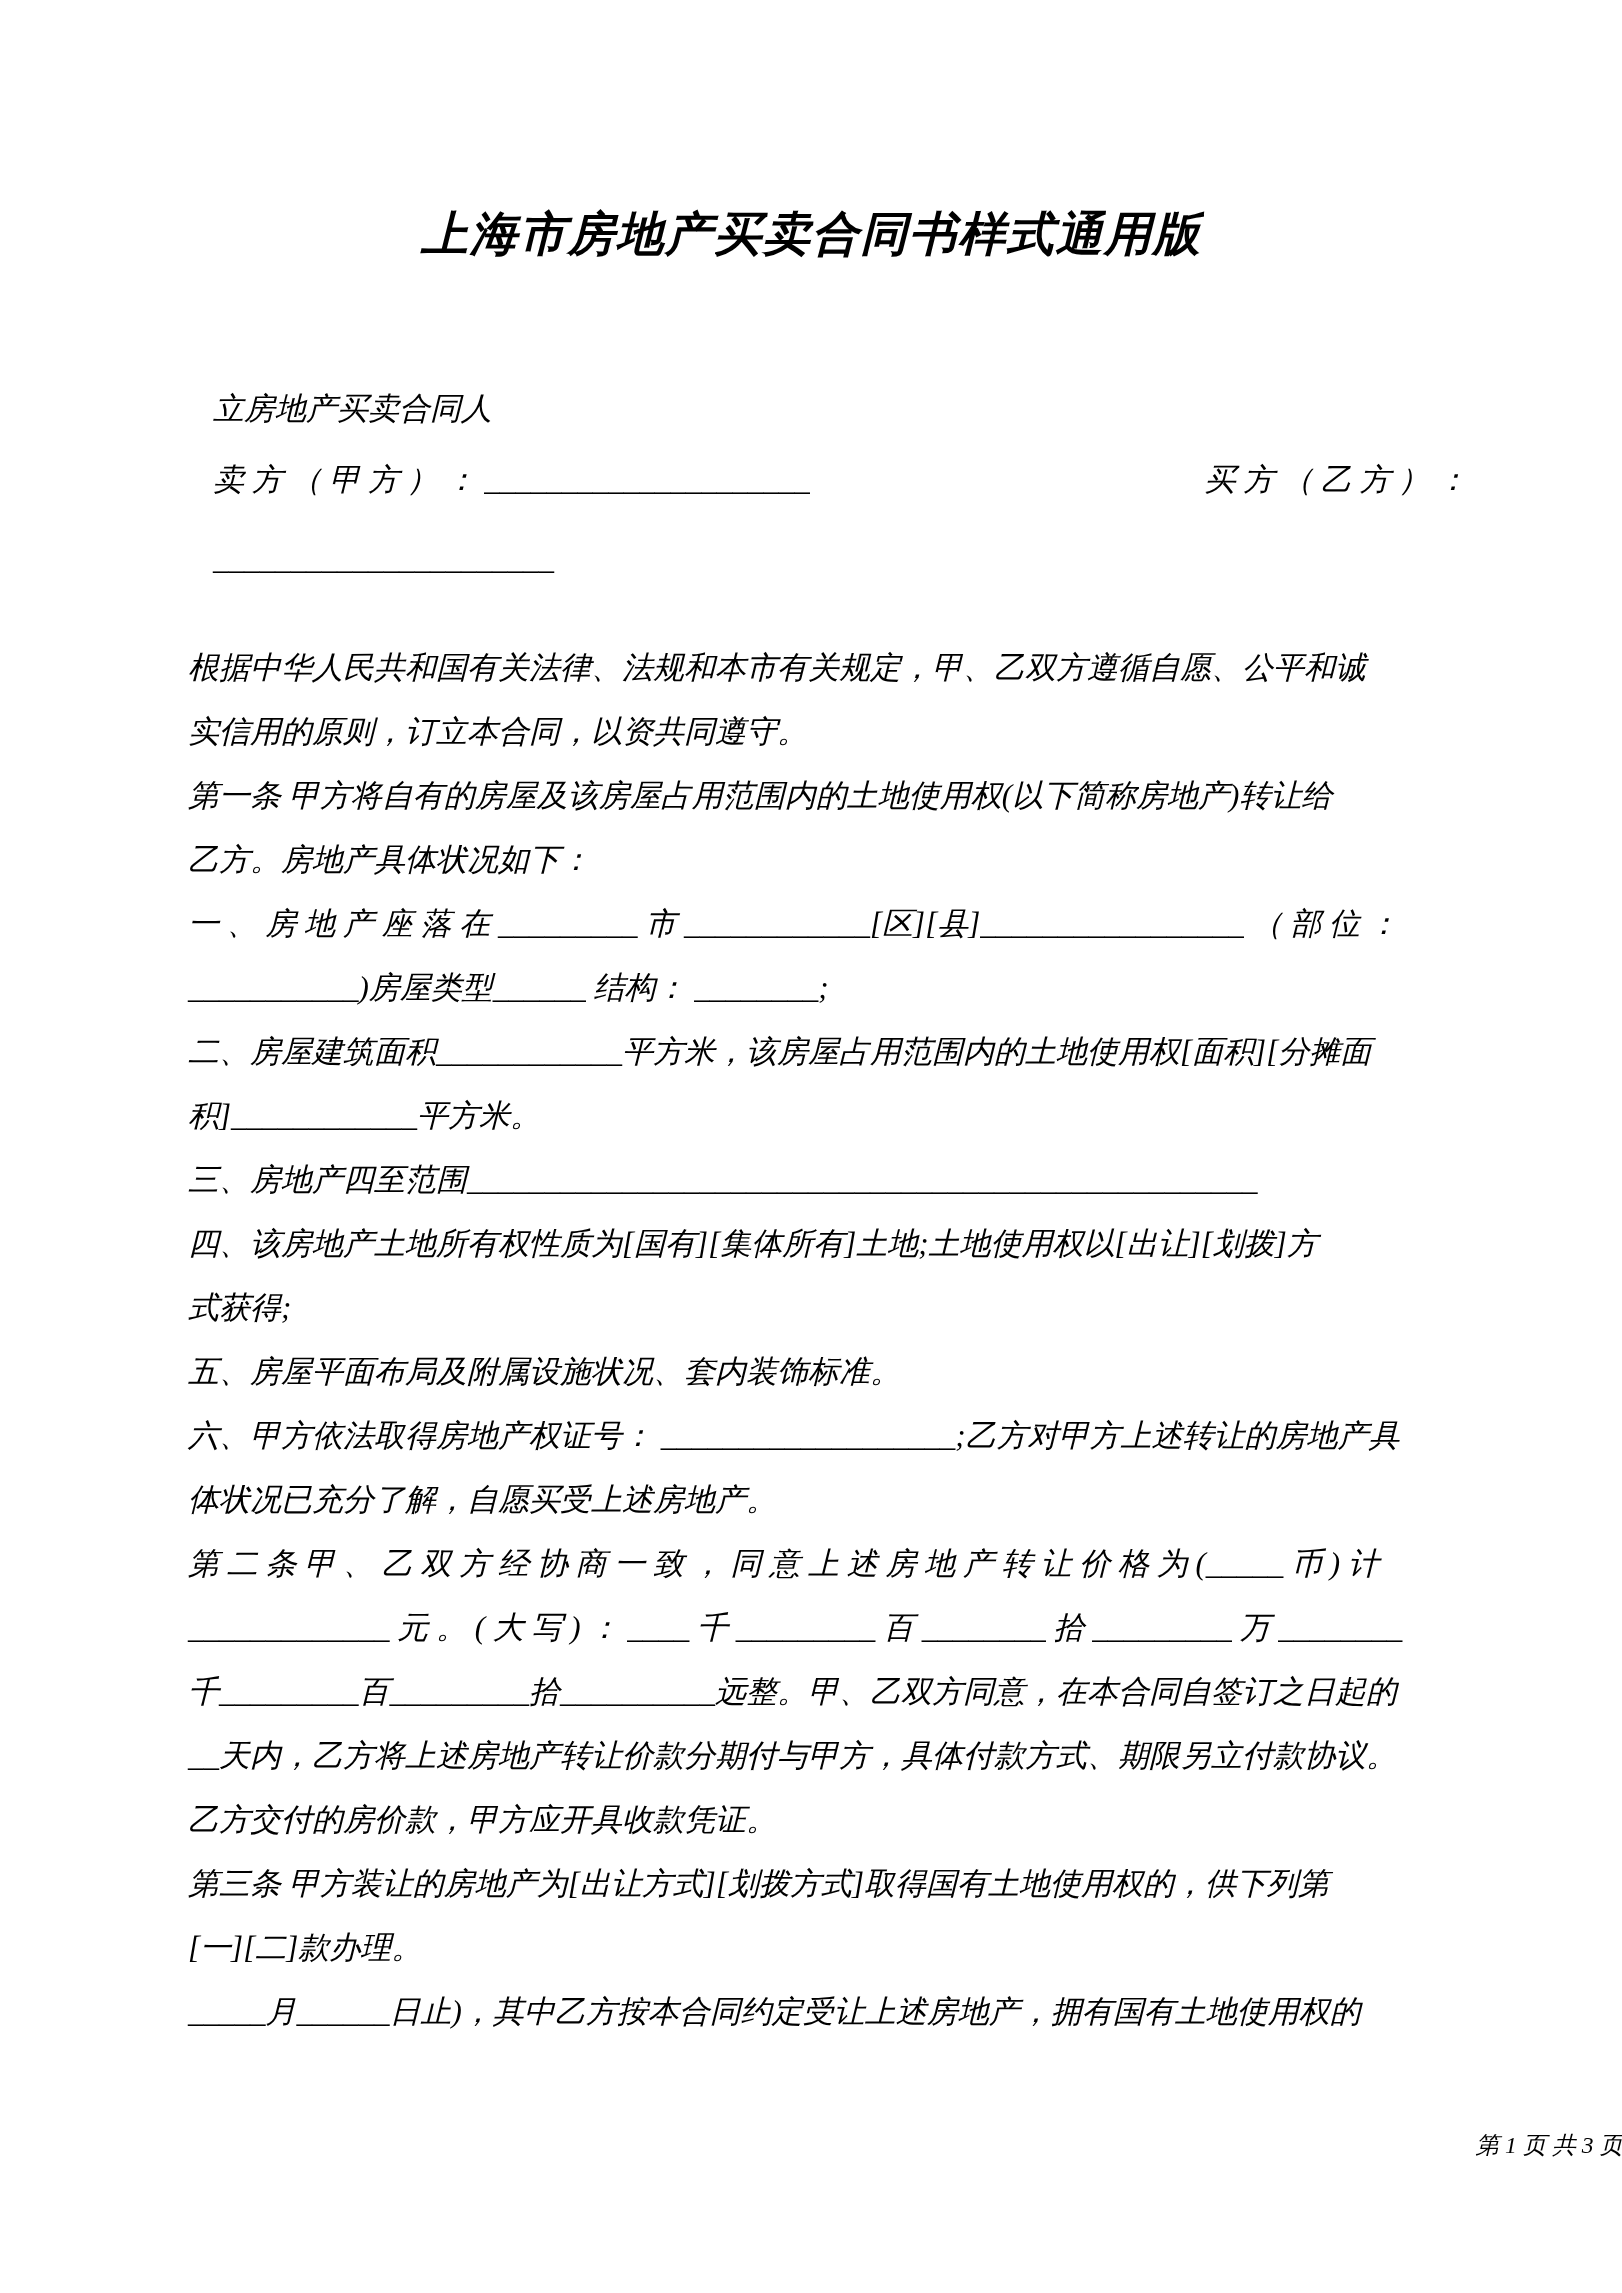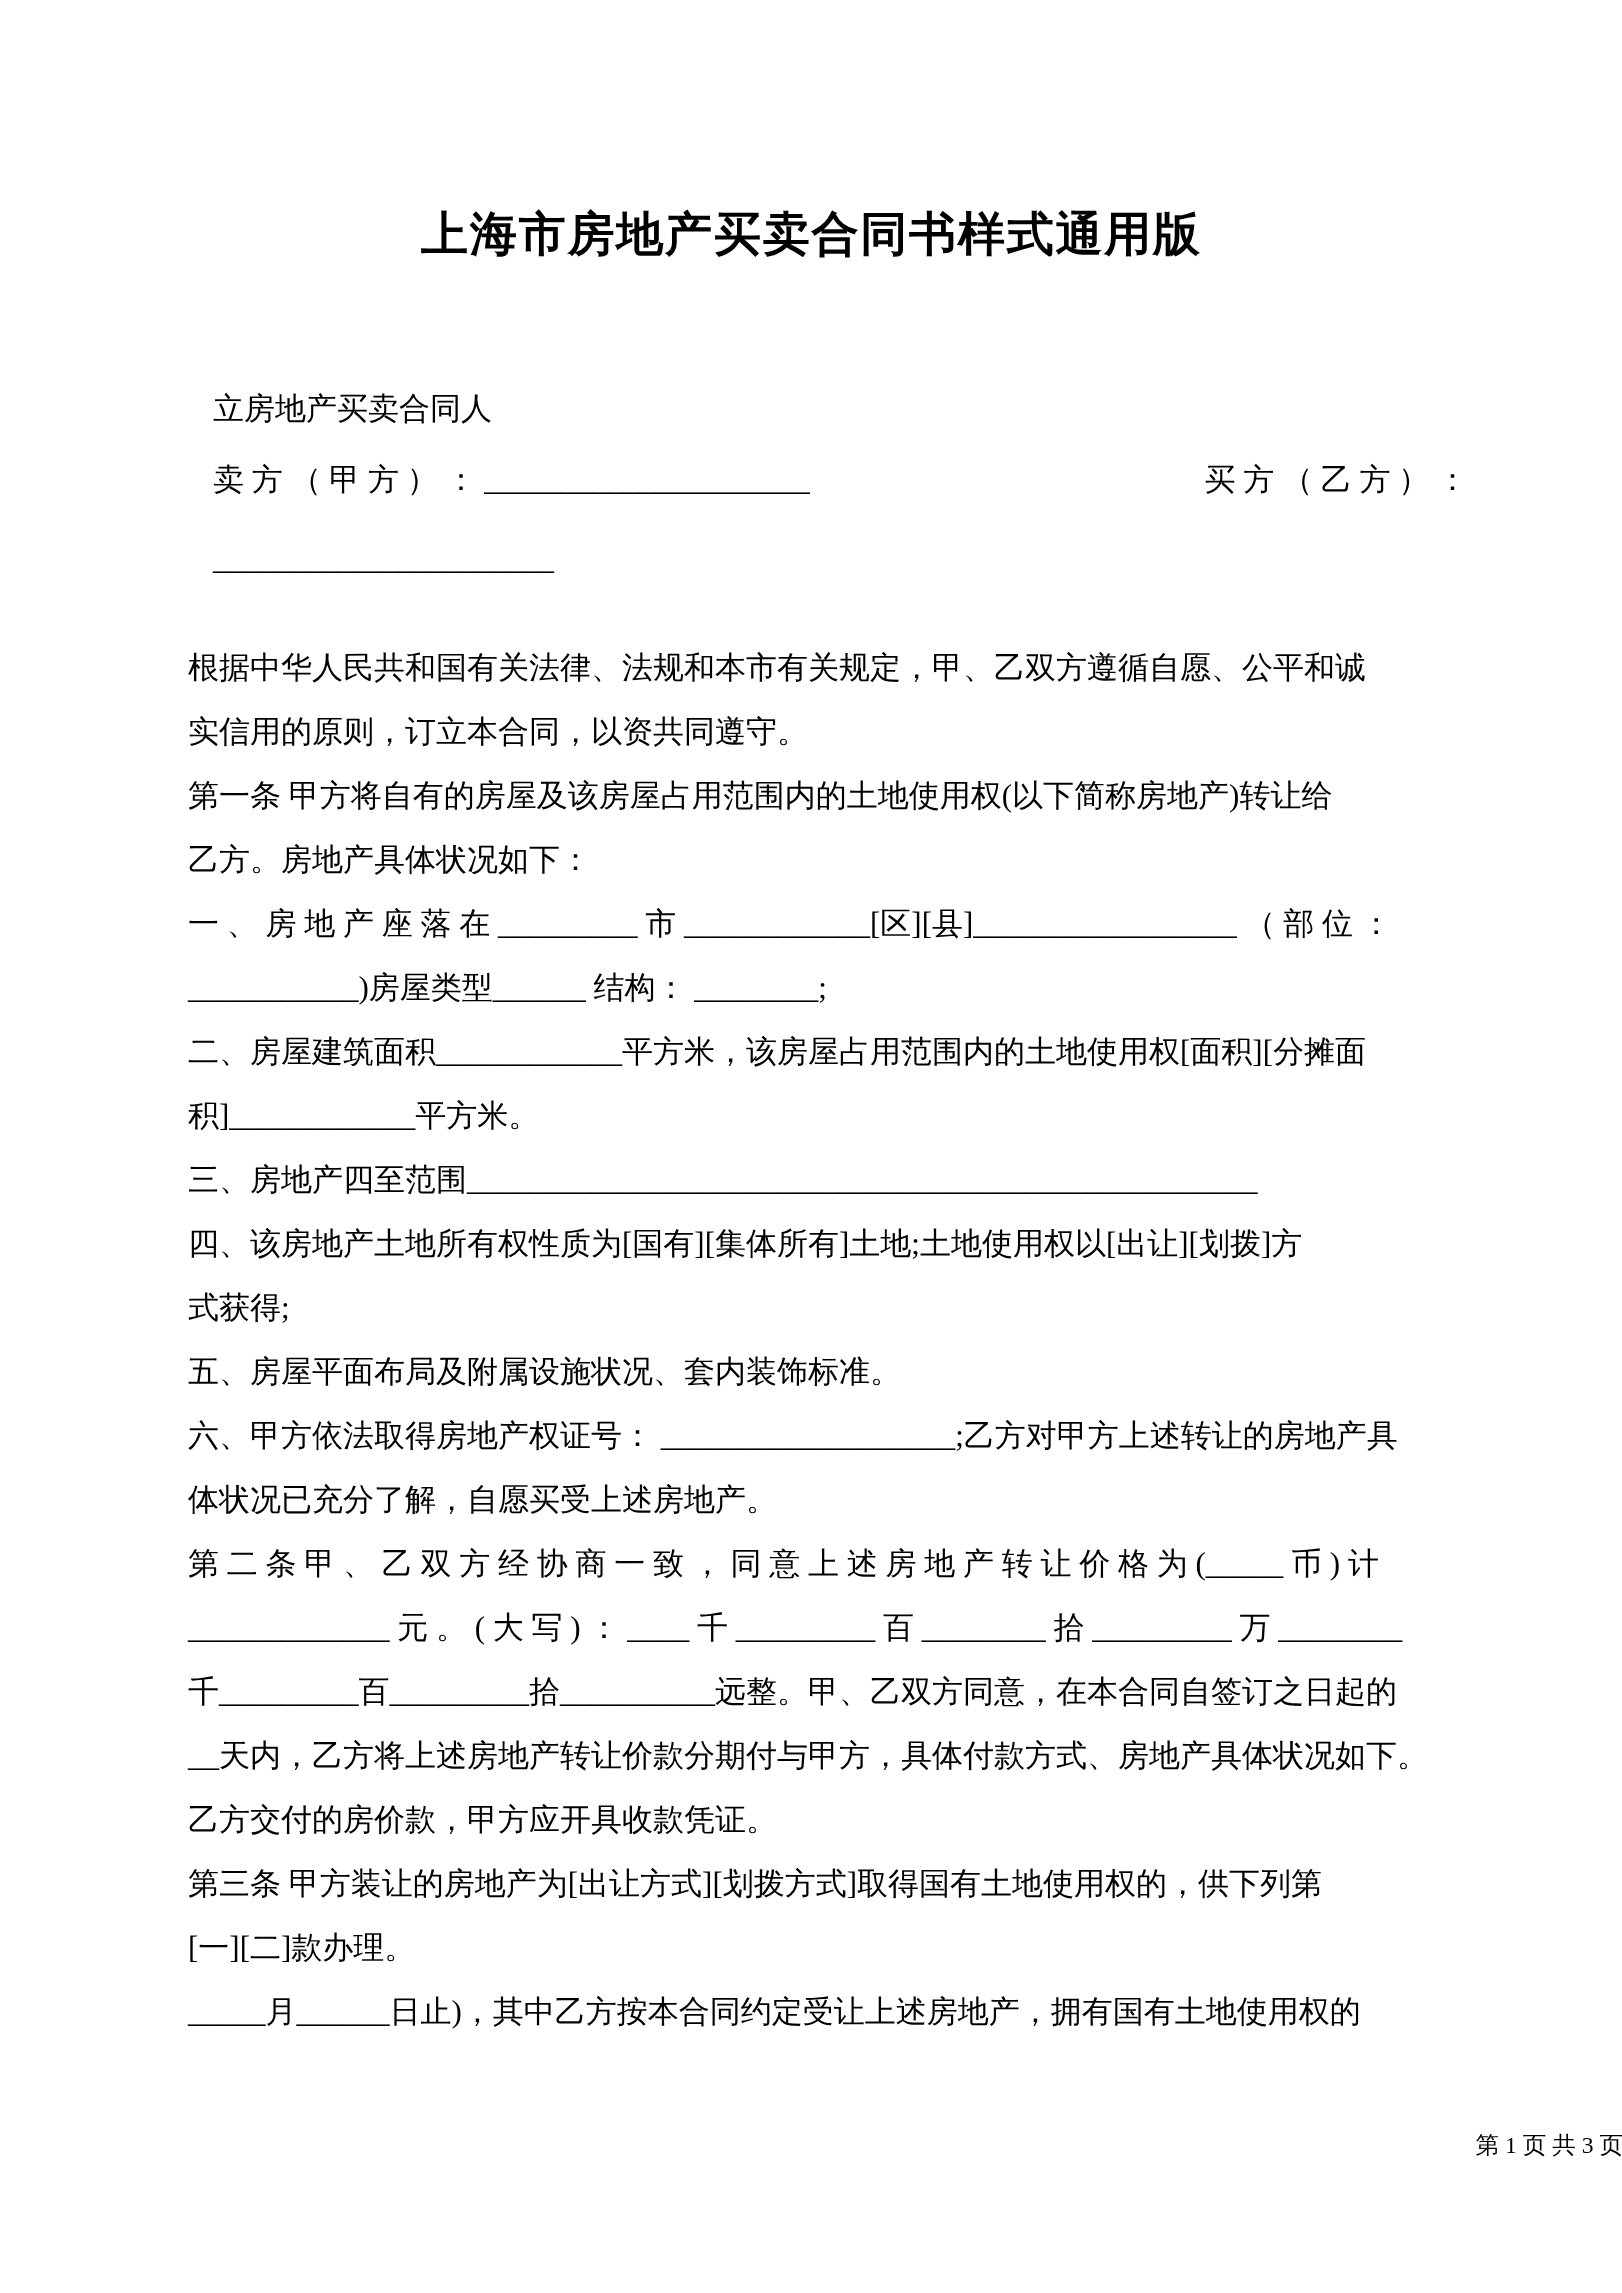--- a/index.html
+++ b/index.html
@@ -4,20 +4,21 @@
 <style>
   html, body { margin: 0; padding: 0; background: #ffffff; }
   .page {
     position: relative;
     width: 1623px;
     height: 2210px;
     background: #ffffff;
     color: #000000;
     font-family: "Liberation Serif", "DejaVu Serif", serif;
     overflow: hidden;
+    font-style: italic;
   }
   .title {
     position: absolute;
     top: 202px;
     left: 0;
     width: 100%;
     margin: 0;
     text-align: center;
     font-size: 47px;
     font-weight: bold;
@@ -89,21 +90,21 @@
     <div class="bline">积]____________平方米。</div>
     <div class="bline">三、房地产四至范围___________________________________________________</div>
     <div class="bline">四、该房地产土地所有权性质为[国有][集体所有]土地;土地使用权以[出让][划拨]方</div>
     <div class="bline">式获得;</div>
     <div class="bline">五、房屋平面布局及附属设施状况、套内装饰标准。</div>
     <div class="bline">六、甲方依法取得房地产权证号： ___________________;乙方对甲方上述转让的房地产具</div>
     <div class="bline">体状况已充分了解，自愿买受上述房地产。</div>
     <div class="bline">第 二 条   甲 、 乙 双 方 经 协 商 一 致 ， 同 意 上 述 房 地 产 转 让 价 格 为 (_____ 币 ) 计</div>
     <div class="bline">_____________ 元 。 ( 大 写 ) ： ____ 千 _________ 百 ________ 拾 _________ 万 ________</div>
     <div class="bline">千_________百_________拾__________远整。甲、乙双方同意，在本合同自签订之日起的</div>
-    <div class="bline">__天内，乙方将上述房地产转让价款分期付与甲方，具体付款方式、房地产具体状况如下。</div>
+    <div class="bline">__天内，乙方将上述房地产转让价款分期付与甲方，具体付款方式、期限另立付款协议。</div>
     <div class="bline">乙方交付的房价款，甲方应开具收款凭证。</div>
     <div class="bline">第三条  甲方装让的房地产为[出让方式][划拨方式]取得国有土地使用权的，供下列第</div>
     <div class="bline">[一][二]款办理。</div>
     <div class="bline">_____月______日止)，其中乙方按本合同约定受让上述房地产，拥有国有土地使用权的</div>
   </div>
 
   <div class="footer">第 1 页 共 3 页</div>
 
 </div>
 

